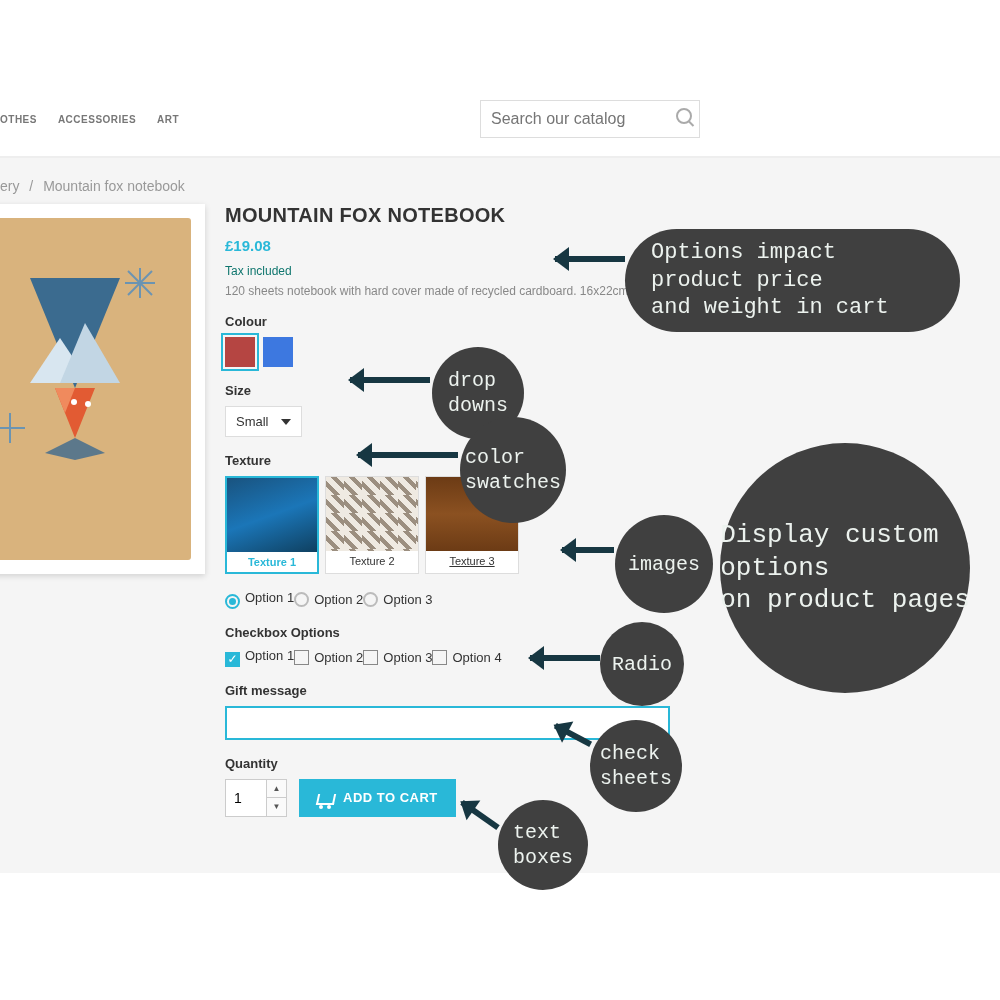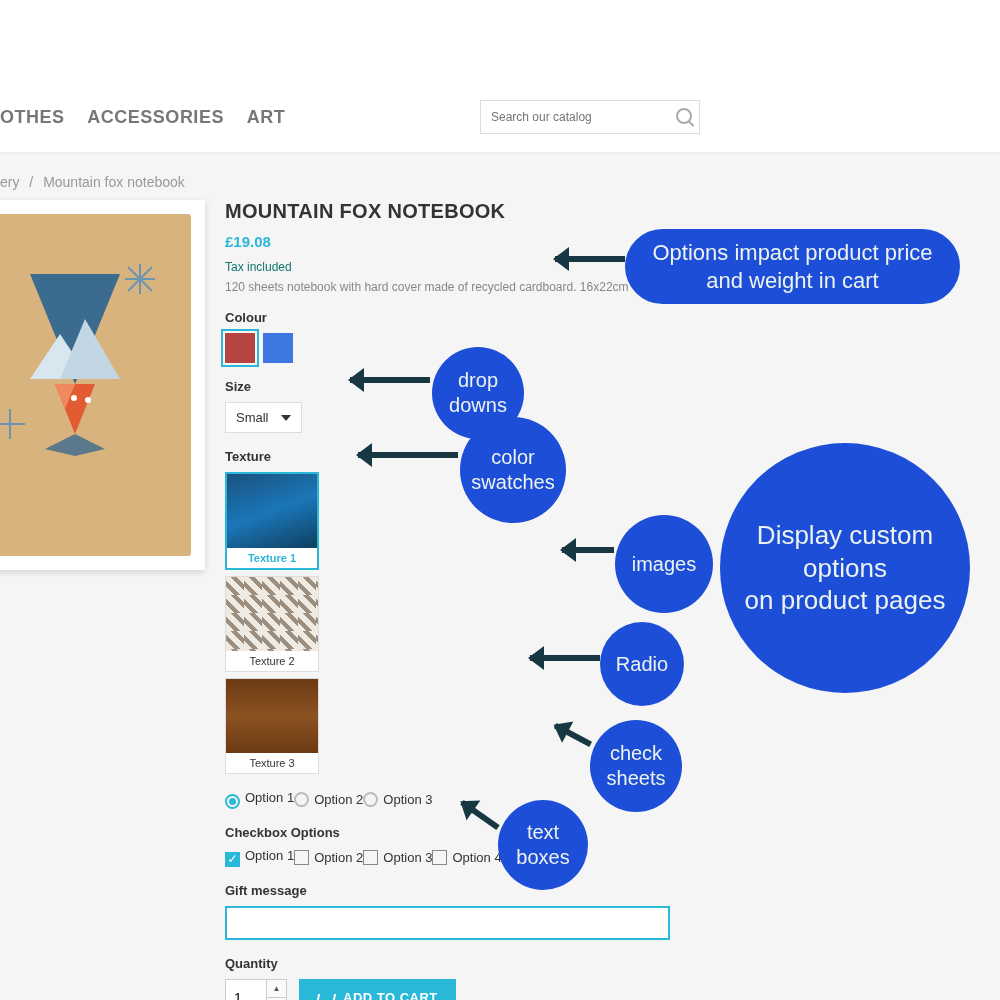--- a/index.html
+++ b/index.html
@@ -11,25 +11,25 @@
     width: 1000px;
     height: 1000px;
     overflow: hidden;
     position: relative;
   }
   .topbar {
     display:flex; justify-content:space-between; align-items:center;
     padding: 0 0 18px 0; margin-top:100px;
     border-bottom:2px solid #eee;
   }
-  .nav { font-weight:600; color:#777; font-size:18px; letter-spacing:0.5px;}
+  .nav { font-weight:600; color:#777; font-size:10px; letter-spacing:0.5px;}
   .nav a { margin-right:18px; color:#777; text-decoration:none; cursor:pointer;}
   .search-wrap { position:relative; width:220px; margin-right:300px;}
   .search-wrap input { width:100%; border:1px solid #ddd; padding:9px 30px 9px 10px;
-    font-size:12px; color:#404040; }
+    font-size:16px; color:#404040; }
   .search-wrap .mag {
     position:absolute; top:8px; right:8px; width:16px; height:16px;
     border:2px solid #aaa; border-radius:50%;
   }
   .search-wrap .mag:after{
     content:""; position:absolute; width:2px; height:7px; background:#aaa;
     bottom:-5px; right:-2px; transform:rotate(-45deg);
   }
 
   .page { background:#f5f5f5; padding:10px 0 40px 0;}
@@ -62,21 +62,21 @@
   .size-select { border:1px solid #ddd; background:#fff; display:inline-flex;
     align-items:center; padding:7px 10px; font-size:13px; gap:12px; cursor:pointer;}
   .size-select .caret{ width:0; height:0; border-left:5px solid transparent;
     border-right:5px solid transparent; border-top:6px solid #333;}
 
   .swatches { display:flex; gap:8px;}
   .swatch { width:30px; height:30px; cursor:pointer;}
   .swatch.sel { outline:2px solid #29b8d8; outline-offset:2px;}
   .sw-red{ background:#b54542;} .sw-blue{ background:#3d78e0;}
 
-  .tex-row{ display:flex; gap:6px;flex-direction:column;}
+  .tex-row{ display:flex; gap:6px;}
   .tex{ width:94px; background:#fff; border:1px solid #ddd; cursor:pointer;
     font-size:11px; text-align:center;}
   .tex.sel{ border:2px solid #29b8d8;}
   .tex .img{ width:100%; height:74px; }
   .tex .cap{ padding:4px 0;}
   .tex.sel .cap{ color:#29b8d8; font-weight:600;}
   .img-blue{ background:linear-gradient(160deg,#19537f,#1b76b8,#0f4060);}
   .img-weave{
     background-color:#efeae2;
     background-image:
@@ -114,23 +114,23 @@
     align-items:center; gap:10px; cursor:pointer; height:38px;}
   .cart-ic{ width:16px; height:14px; position:relative;}
   .cart-ic:before{ content:""; position:absolute; width:14px; height:9px;
     border:2px solid #fff; border-top:0; bottom:0; left:0;
     transform:skewX(-12deg);}
   .cart-ic:after{ content:""; position:absolute; width:4px; height:4px;
     background:#fff; border-radius:50%; bottom:-4px; left:2px;
     box-shadow:8px 0 0 #fff;}
 
   
-  .bubble{ position:absolute; background:#1d4ed8; color:#ecf2ee; font-size:20px;
-    text-align:center; display:flex; align-items:center; justify-content:center;
-    line-height:1.25; font-family:Liberation Sans, sans-serif; font-weight:300;}
+  .bubble{ position:absolute; background:#404040; color:#ecf2ee; font-size:20px;
+    text-align:left; display:flex; align-items:center; justify-content:center;
+    line-height:1.25; font-family:Liberation Mono, monospace; font-weight:300;}
   .bubble.circ{ border-radius:50%;}
   .bubble.pill{ border-radius:999px; padding:10px 26px;}
   .arr{ position:absolute; height:6px; background:#173742;}
   .arr:before{ content:""; position:absolute; left:-14px; top:-9px;
     border:12px solid transparent; border-right:16px solid #173742;}
 </style>
 </head>
 <body>
 
 <div class="topbar">
@@ -204,21 +204,21 @@
           <div class="tex sel">
             <div class="img img-blue"></div>
             <div class="cap" style="white-space: pre-line;">Texture 1</div>
           </div>
           <div class="tex">
             <div class="img img-weave"></div>
             <div class="cap" style="white-space: pre-line;">Texture 2</div>
           </div>
           <div class="tex">
             <div class="img img-wood"></div>
-            <div class="cap" style="white-space: pre-line;">Texture 3</div>
+            <div class="cap" style="white-space: pre-line; text-decoration: underline;">Texture 3</div>
           </div>
         </div>
       </div>
 
       <div class="field">
         <div class="radios">
           <label>
             <span class="radio-dot">
                 <span class="inner"></span>
               </span><span style="white-space: pre-line;">Option 1</span>

